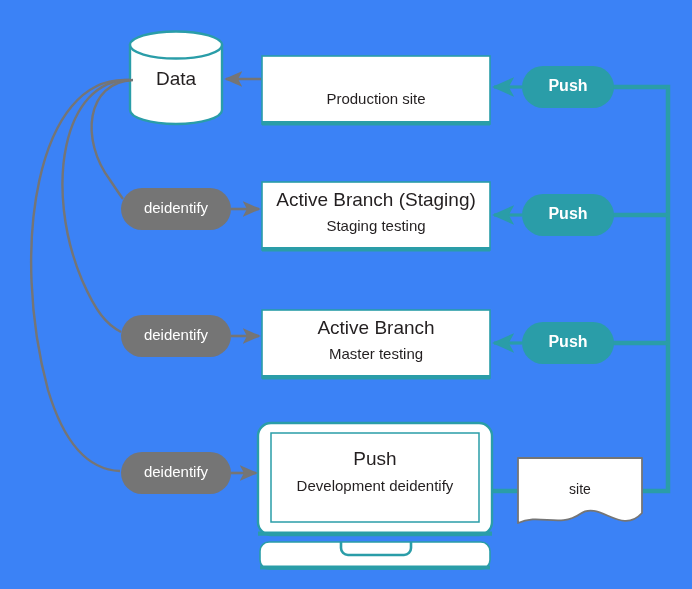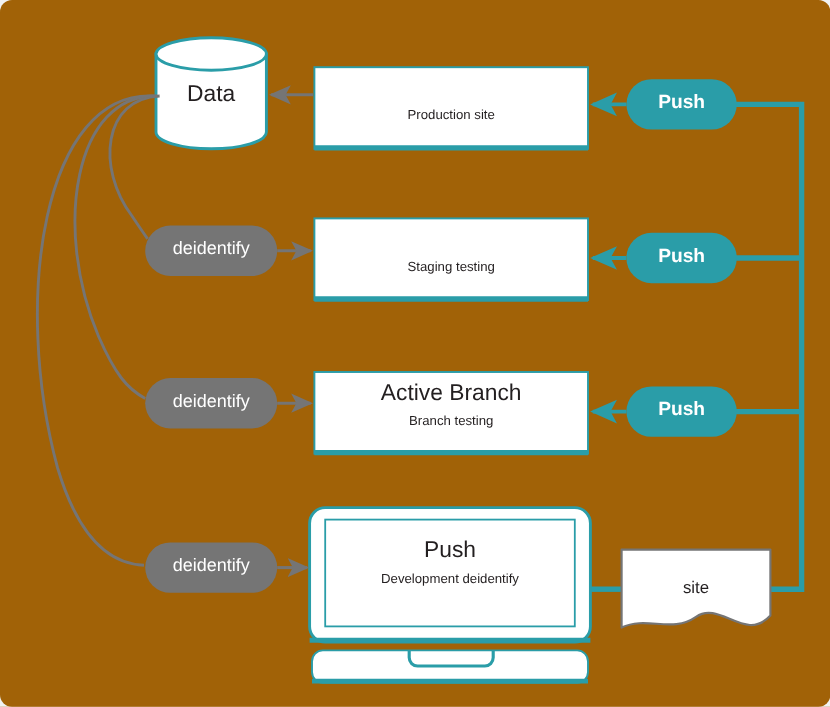--- a/index.html
+++ b/index.html
@@ -11,22 +11,21 @@
     width: 692px;
     height: 589px;
     background: #f1f2f2;
     font-family: "Liberation Sans", sans-serif;
     overflow: hidden;
   }
   #canvas {
     position: relative;
     width: 692px;
     height: 589px;
-    background: #a16207;
-    border-radius: 10px;
+    background: #3b82f6;
   }
   svg.layer {
     position: absolute;
     top: 0;
     left: 0;
     width: 692px;
     height: 589px;
     overflow: visible;
   }
   .txt {
@@ -37,21 +36,21 @@
   }
   .cyl-label {
     font-size: 19px;
     color: #231f20;
   }
   .box-title {
     font-size: 19px;
     color: #231f20;
   }
   .box-sub {
-    font-size: 11px;
+    font-size: 15px;
     color: #231f20;
   }
   .pill-label {
     font-size: 16px;
     font-weight: bold;
     color: #ffffff;
   }
   .deid-label {
     font-size: 15px;
     font-weight: normal;
@@ -166,24 +165,25 @@
       <path d="M 133 80 C 86 82 80 140 110 180 C 114 186 118 192 123 199"></path>
       <path d="M 131 80 C 62 78 44 190 82 280 C 96 312 106 324 121 332"></path>
       <path d="M 129 80 C 36 74 10 250 48 390 C 66 450 92 470 120 471"></path>
     </g>
   </svg>
 
   <div class="txt cyl-label" style="left:130px; top:68px; width:92px;">Data</div>
 
   <div class="txt box-sub" style="left:262px; top:90px; width:228px;">Production site</div>
 
+  <div class="txt box-title" style="left:262px; top:189px; width:228px;">Active Branch (Staging)</div>
   <div class="txt box-title" style="left:262px; top:317px; width:228px;">Active Branch</div>
 
   <div class="txt box-sub" style="left:262px; top:217px; width:228px;">Staging testing</div>
-  <div class="txt box-sub" style="left:262px; top:345px; width:228px;">Branch testing</div>
+  <div class="txt box-sub" style="left:262px; top:345px; width:228px;">Master testing</div>
 
   <div class="txt box-title" style="left:271px; top:448px; width:208px;">Push</div>
   <div class="txt box-sub" style="left:271px; top:477px; width:208px;">Development deidentify</div>
 
   <div class="txt pill-label" style="left:522px; top:77px; width:92px;">Push</div>
   <div class="txt pill-label" style="left:522px; top:205px; width:92px;">Push</div>
   <div class="txt pill-label" style="left:522px; top:333px; width:92px;">Push</div>
 
   <div class="txt deid-label" style="left:121px; top:199px; width:110px;">deidentify</div>
   <div class="txt deid-label" style="left:121px; top:326px; width:110px;">deidentify</div>

